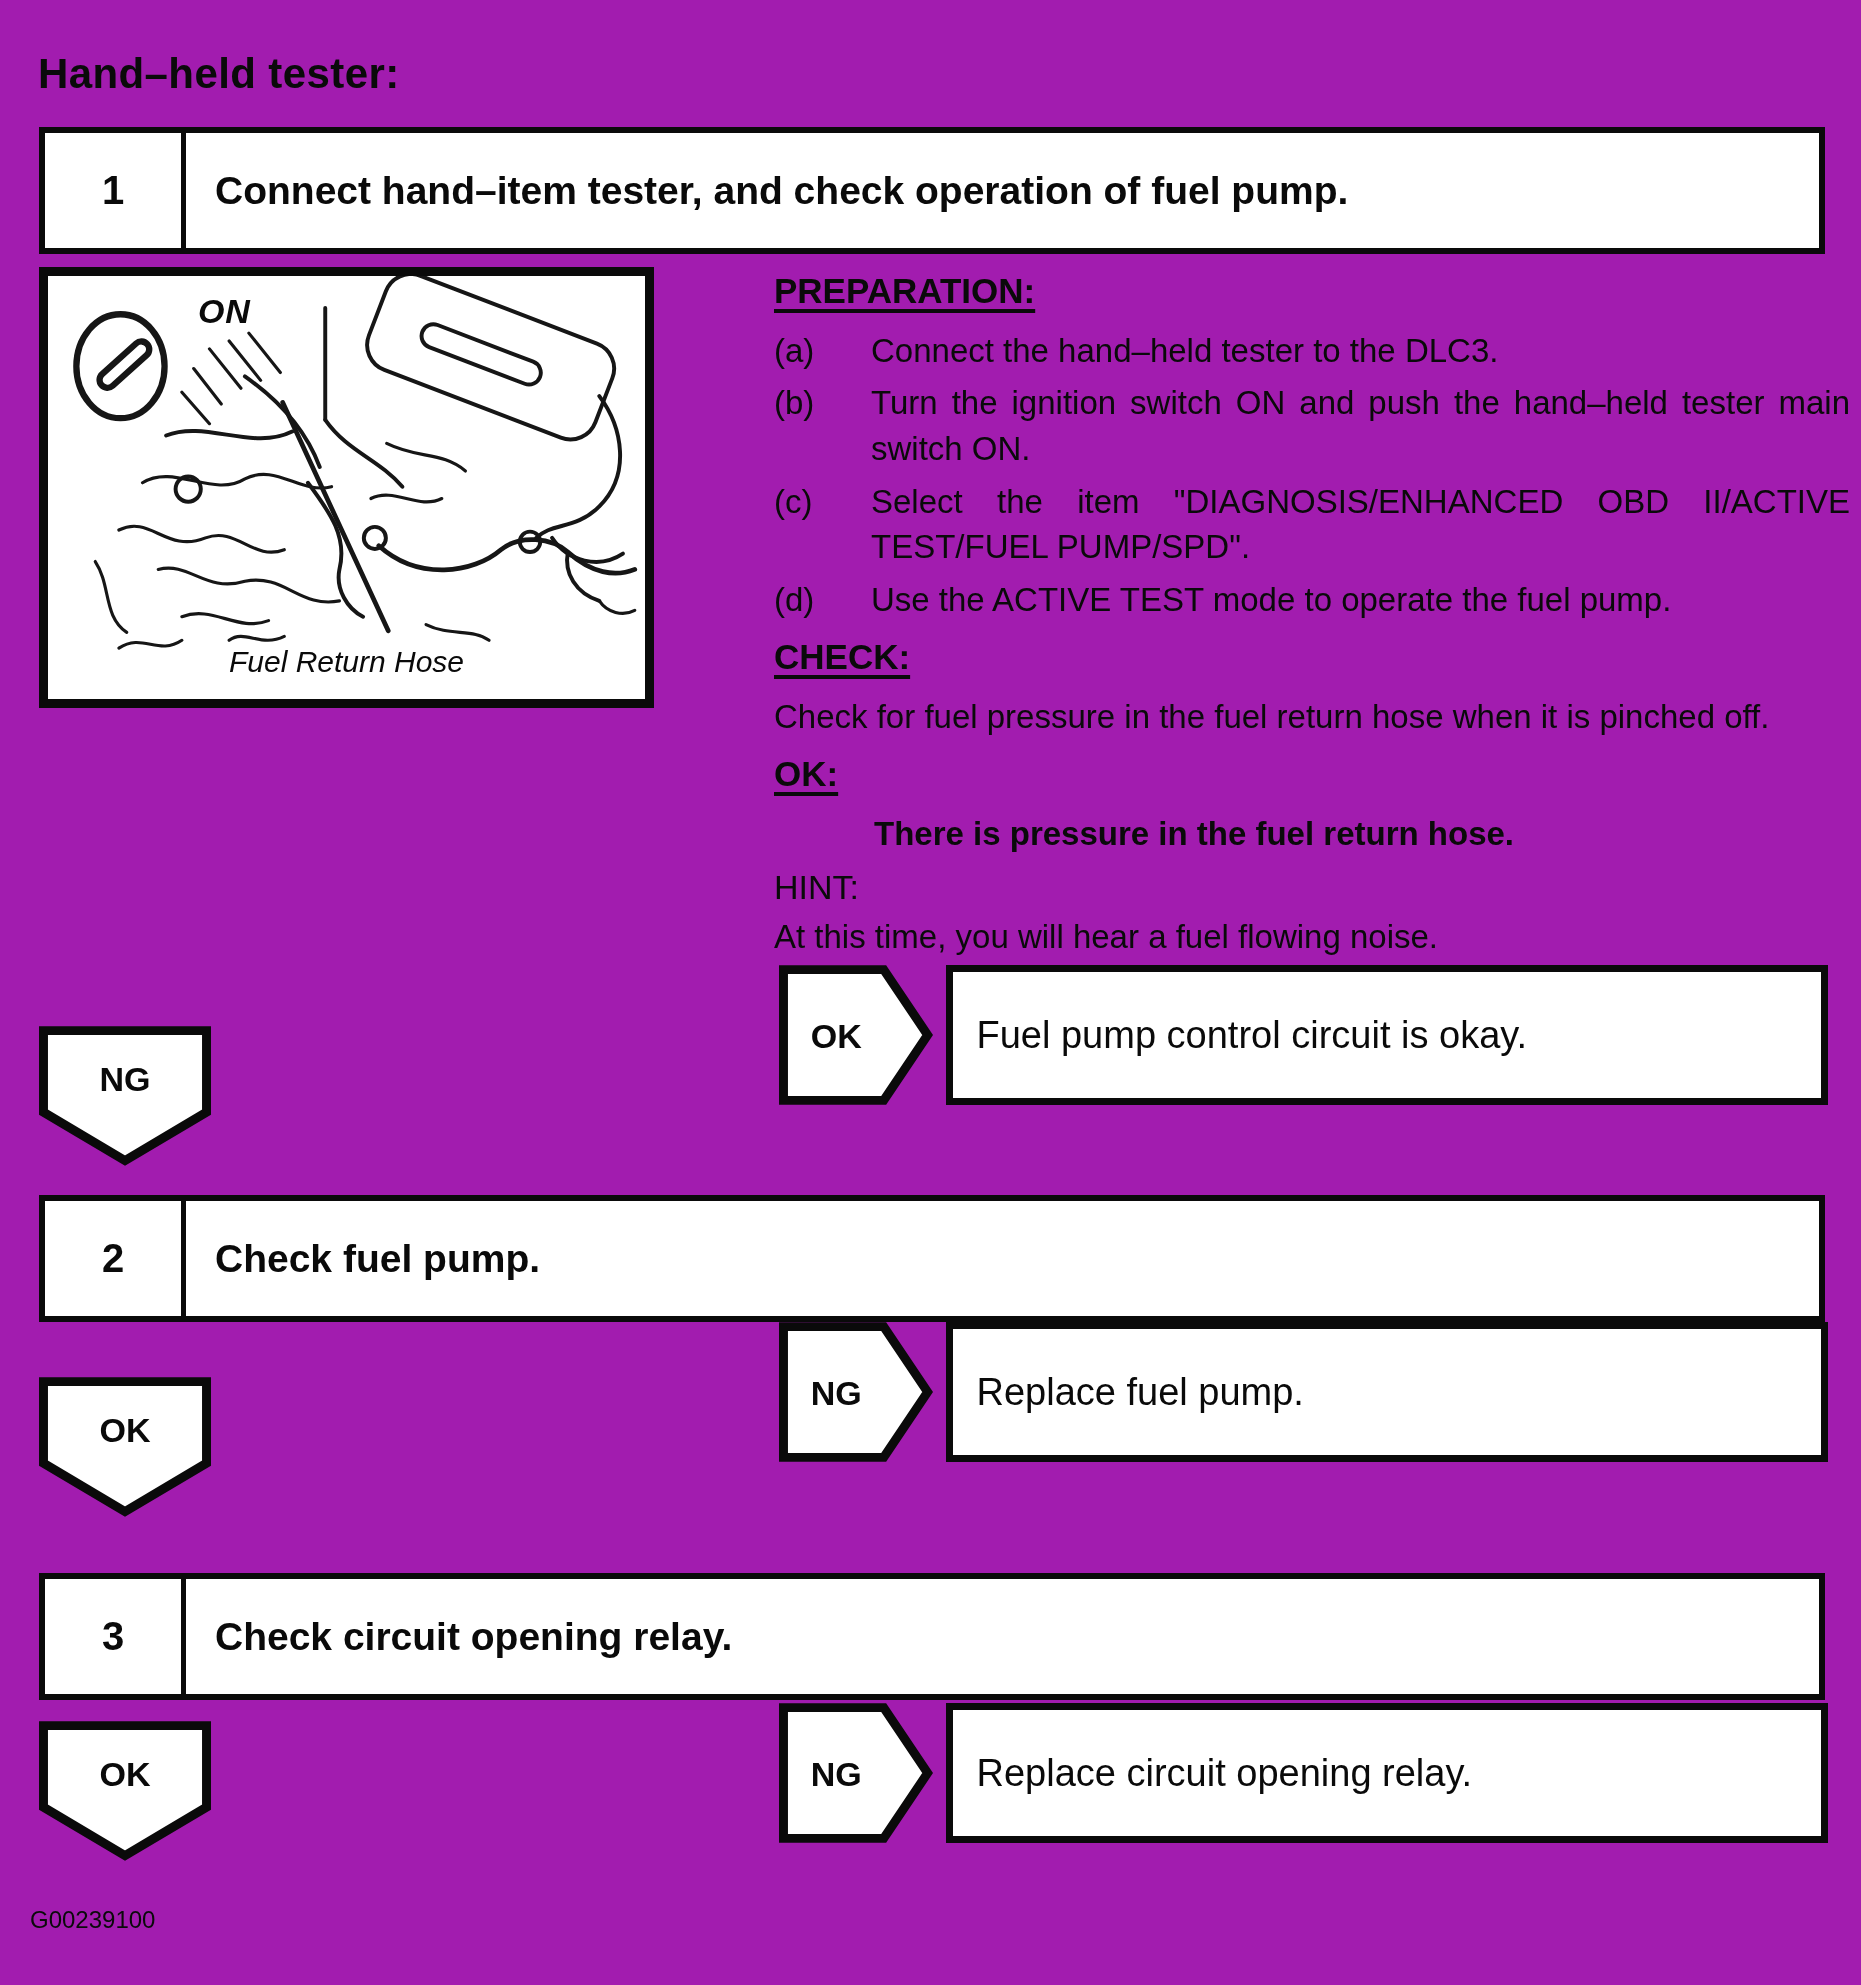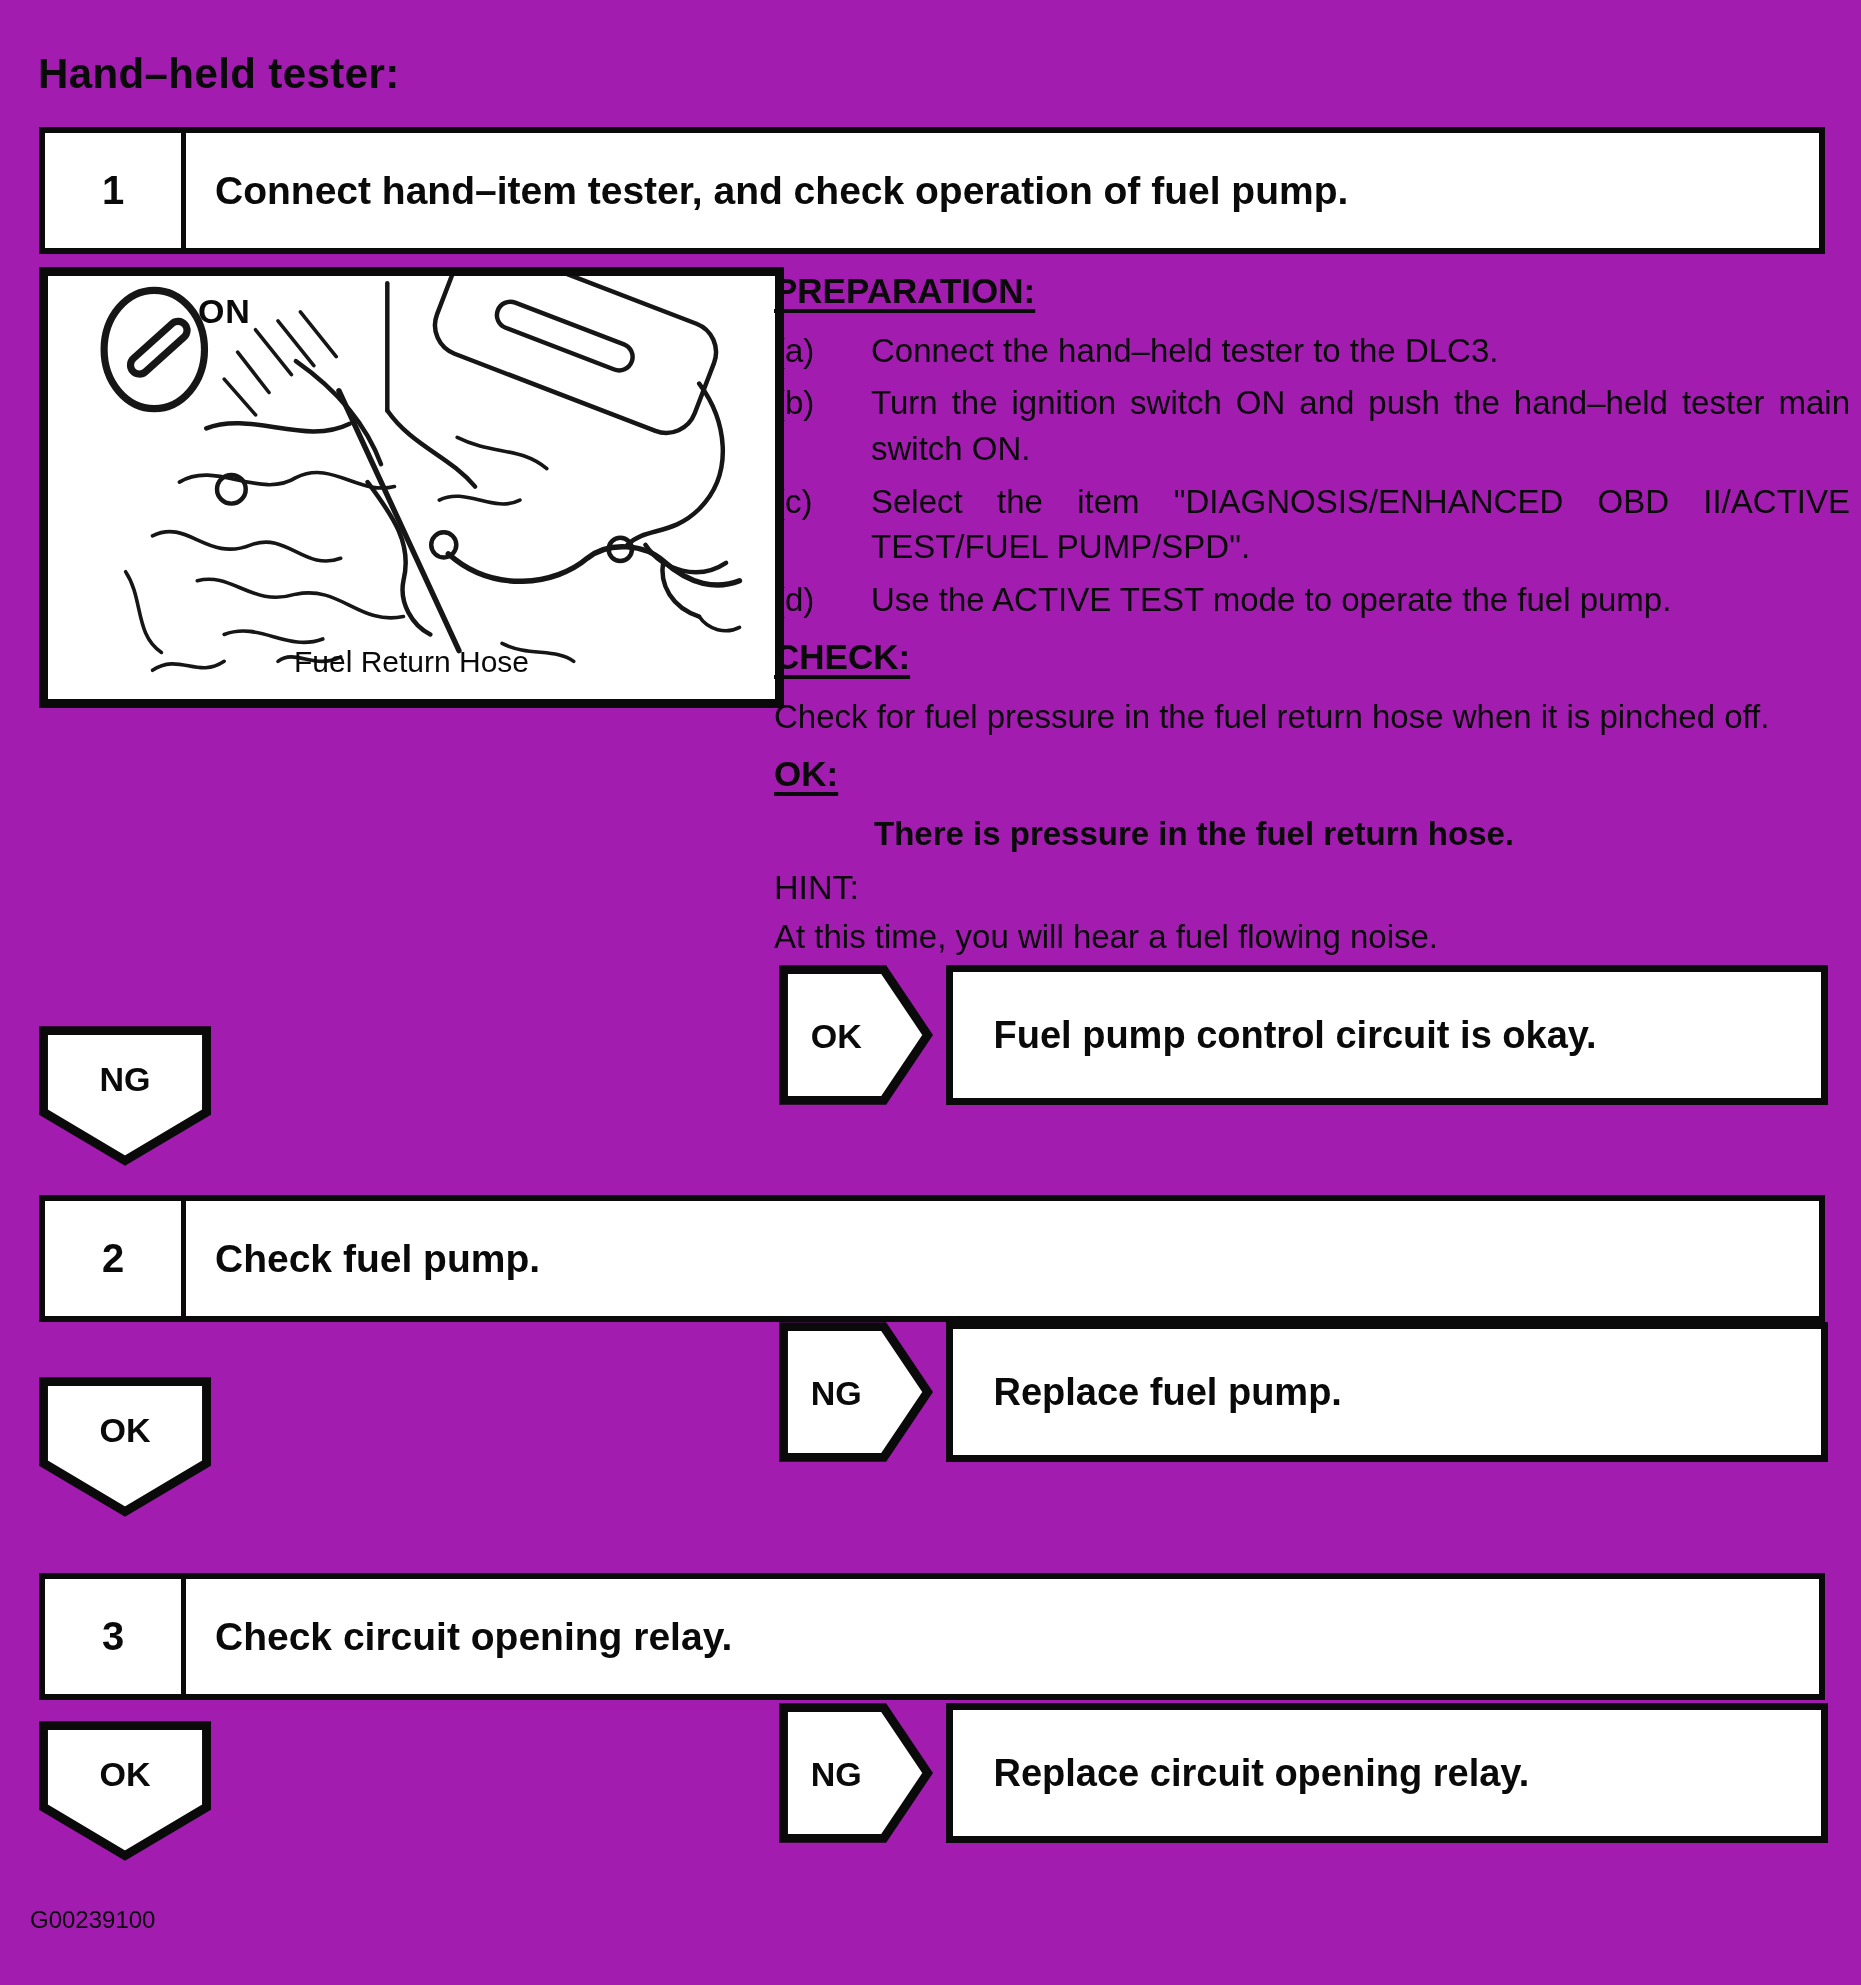--- a/index.html
+++ b/index.html
@@ -30,22 +30,22 @@
   }
   .step-box .step-title{
     display:flex;align-items:center;
     padding-left:29px;font-size:39px;font-weight:bold;
   }
   #step1{top:127px;}
   #step2{top:1195px;}
   #step3{top:1573px;}
   
   .figure{
-    position:absolute;left:39px;top:267px;width:745px;height:441px;
-    border:9px solid #0a0a0a;box-sizing:border-box;background:#fff;
+    position:absolute;left:39px;top:267px;width:615px;height:441px;
+    border:9px solid #0a0a0a;box-sizing:border-box;background:#fff;font-style:italic;
   }
   .figure svg{display:block;width:100%;height:100%;}
   .fig-caption{
     position:absolute;left:0;right:0;bottom:19.7px;
     text-align:center;font-size:30px;color:#0a0a0a;
   }
   .fig-on{
     position:absolute;left:150px;top:16px;
     font-size:34px;font-weight:bold;letter-spacing:0.9px;
   }
@@ -65,22 +65,22 @@
   .prep-item .txt{flex:1;text-align:justify;}
   .body-text{margin-bottom:5px;text-align:justify;}
   .ok-line{font-weight:bold;padding-left:100px;margin:1.8px 0 7.2px 0;}
   .mt{margin-top:10.7px;}
   
   .branch-row{position:absolute;left:779px;display:flex;align-items:flex-start;}
   .branch-row svg{flex:0 0 auto;display:block;}
   .result-box{
     margin-left:12.5px;width:882px;height:140px;box-sizing:border-box;
     border:7.2px solid #0a0a0a;background:#fff;
-    display:flex;align-items:center;padding-left:41px;
-    font-size:38px;font-weight:bold;
+    display:flex;align-items:center;padding-left:24px;
+    font-size:38px;font-weight:normal;
   }
   #branch1{top:965px;}
   #branch2{top:1322px;}
   #branch3{top:1703px;}
   
   .connector{position:absolute;left:39px;}
   #conn1{top:1026px;}
   #conn2{top:1377px;}
   #conn3{top:1721px;}
   .shape-text{

